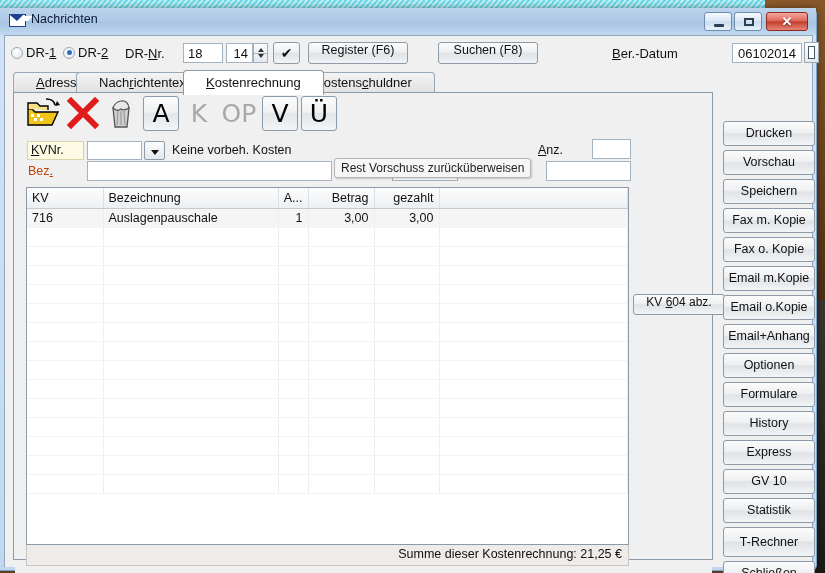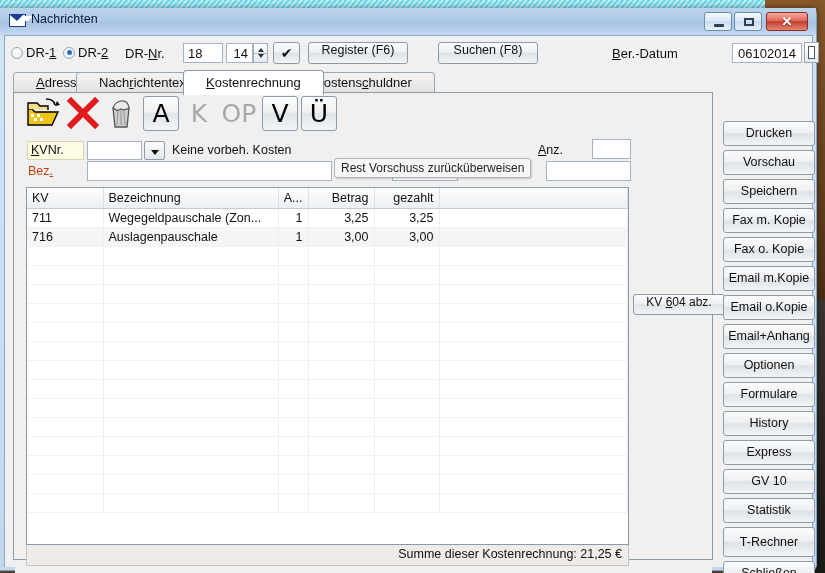--- a/index.html
+++ b/index.html
@@ -422,28 +422,20 @@
             <tr>
               <th>KV</th>
               <th>Bezeichnung</th>
               <th class="r">A...</th>
               <th class="r">Betrag</th>
               <th class="r">gezahlt</th>
               <th></th>
             </tr>
           </thead>
           <tbody id="grid-body">
-              <tr>
-                <td class="">711</td>
-                <td class="">Wegegeldpauschale (Zon...</td>
-                <td class="c">1</td>
-                <td class="r">3,25</td>
-                <td class="r">3,25</td>
-                <td class=""></td>
-              </tr>
               <tr class="alt">
                 <td class="">716</td>
                 <td class="">Auslagenpauschale</td>
                 <td class="c">1</td>
                 <td class="r">3,00</td>
                 <td class="r">3,00</td>
                 <td class=""></td>
               </tr>
               <tr>
                 <td>&nbsp;</td>

